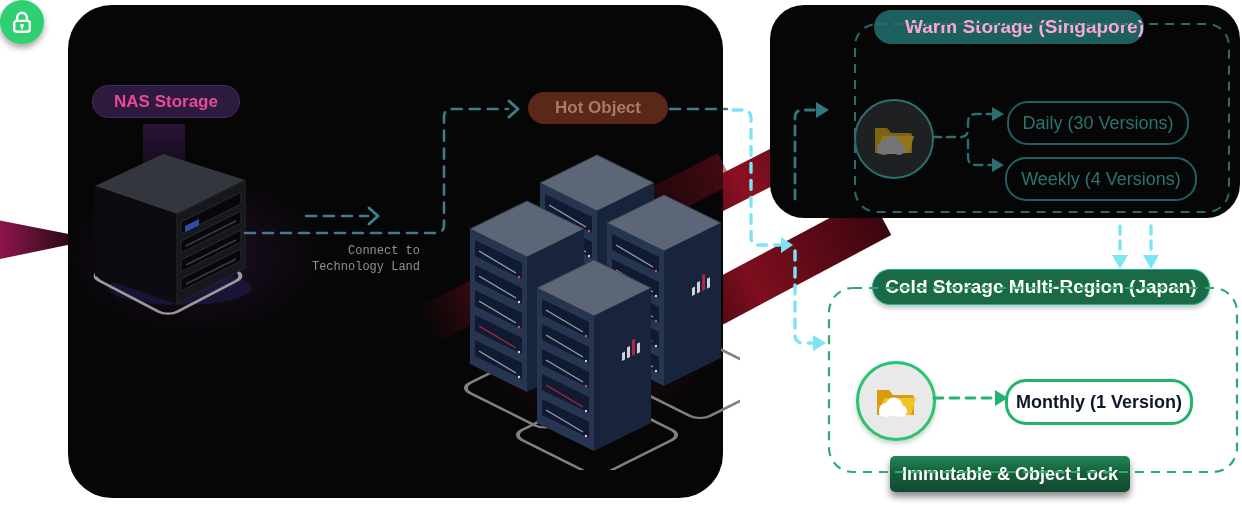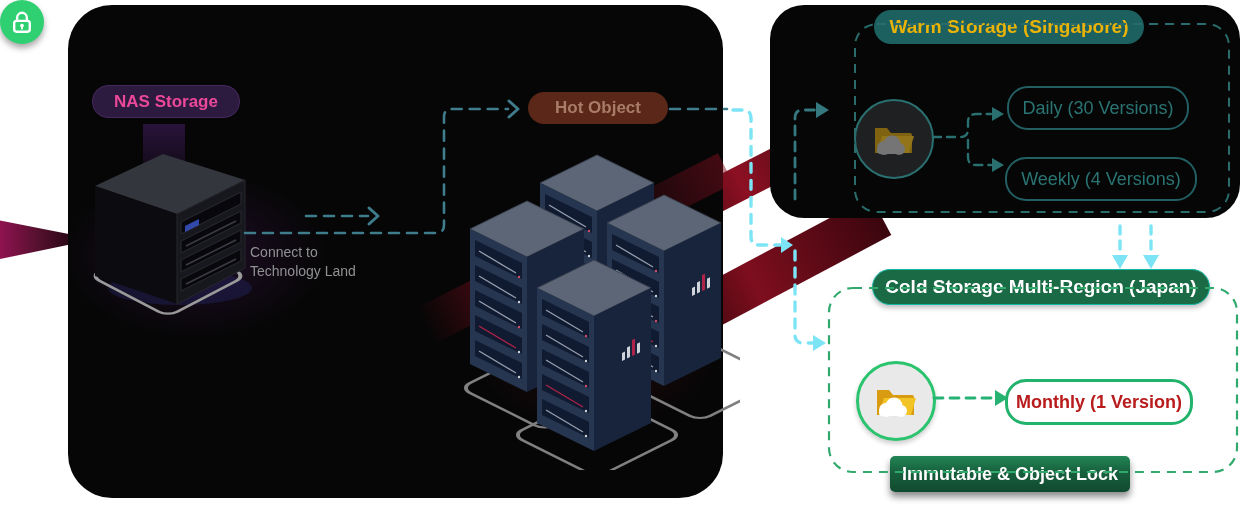--- a/index.html
+++ b/index.html
@@ -48,38 +48,38 @@
     background:linear-gradient(90deg,rgba(110,12,26,0),rgba(128,14,30,.5));}
 
   
   .badge{position:absolute;z-index:10;display:flex;align-items:center;justify-content:center;
     font-weight:bold;white-space:nowrap;}
   .nas-badge{left:92px;top:85px;width:146px;height:31px;border-radius:16px;
     background:#2d1b3f;border:1px solid #46285e;color:#ec4899;font-size:17px;}
   .hot-badge{left:528px;top:92px;width:140px;height:32px;border-radius:17px;
     background:#5a2718;color:#a87c68;font-size:17px;}
   .warm-badge{left:874px;top:10px;width:270px;height:34px;border-radius:18px;
-    background:#1d6060;color:#eab308;font-size:19px;}
+    background:#1d6060;color:#f9a8d4;font-size:19px;justify-content:flex-end;}
   .cold-badge{left:872px;top:269px;width:336px;height:34px;border-radius:18px;
     background:#1a6b45;border:1px solid #14b8a6;color:#ffffff;font-size:19px;
     box-shadow:0 3px 5px rgba(0,0,0,.25);}
   .immutable-badge{left:890px;top:456px;width:240px;height:36px;border-radius:5px;
     background:linear-gradient(180deg,#228554 0%,#17603d 45%,#114a2f 100%);
     color:#ffffff;font-size:18px;box-shadow:0 5px 7px rgba(0,0,0,.45);}
   .pill{position:absolute;z-index:10;display:flex;align-items:center;justify-content:center;
     border-radius:21px;background:transparent;white-space:nowrap;}
-  .pill-daily{left:1007px;top:86px;width:178px;height:40px;border:2px solid #235e62;
+  .pill-daily{left:1007px;top:101px;width:178px;height:40px;border:2px solid #235e62;
     color:#2a7474;font-size:18px;}
   .pill-weekly{left:1005px;top:146px;width:188px;height:40px;border:2px solid #235e62;
     color:#2a7474;font-size:18px;margin-top:11px;}
   .pill-monthly{left:1005px;top:379px;width:182px;height:40px;border:3px solid #21b26b;
-    color:#b91c1c;font-size:18px;font-weight:bold;}
+    color:#0f172a;font-size:18px;font-weight:bold;}
 
   .connect-text{left:250px;top:243px;width:170px;z-index:10;
-    color:#8f9193;font-size:14px;line-height:1.35;text-align:left;}
+    color:#8f9193;font-size:12px;line-height:1.35;text-align:right;font-family:Liberation Mono, monospace;}
 
   
   .icon-circle{position:absolute;z-index:10;border-radius:50%;
     display:flex;align-items:center;justify-content:center;}
   .warm-icon-circle{left:854px;top:99px;width:76px;height:76px;
     background:#1e2022;border:2.5px solid #2a7070;}
   .cold-icon-circle{left:856px;top:361px;width:74px;height:74px;
     background:#e9e9e9;border:3px solid #2bc46e;box-shadow:0 3px 5px rgba(0,0,0,.2);}
   .lock-circle{left:1130px;top:458px;width:44px;height:44px;z-index:11;
     background:#2fd072;border-radius:50%;display:flex;align-items:center;justify-content:center;

